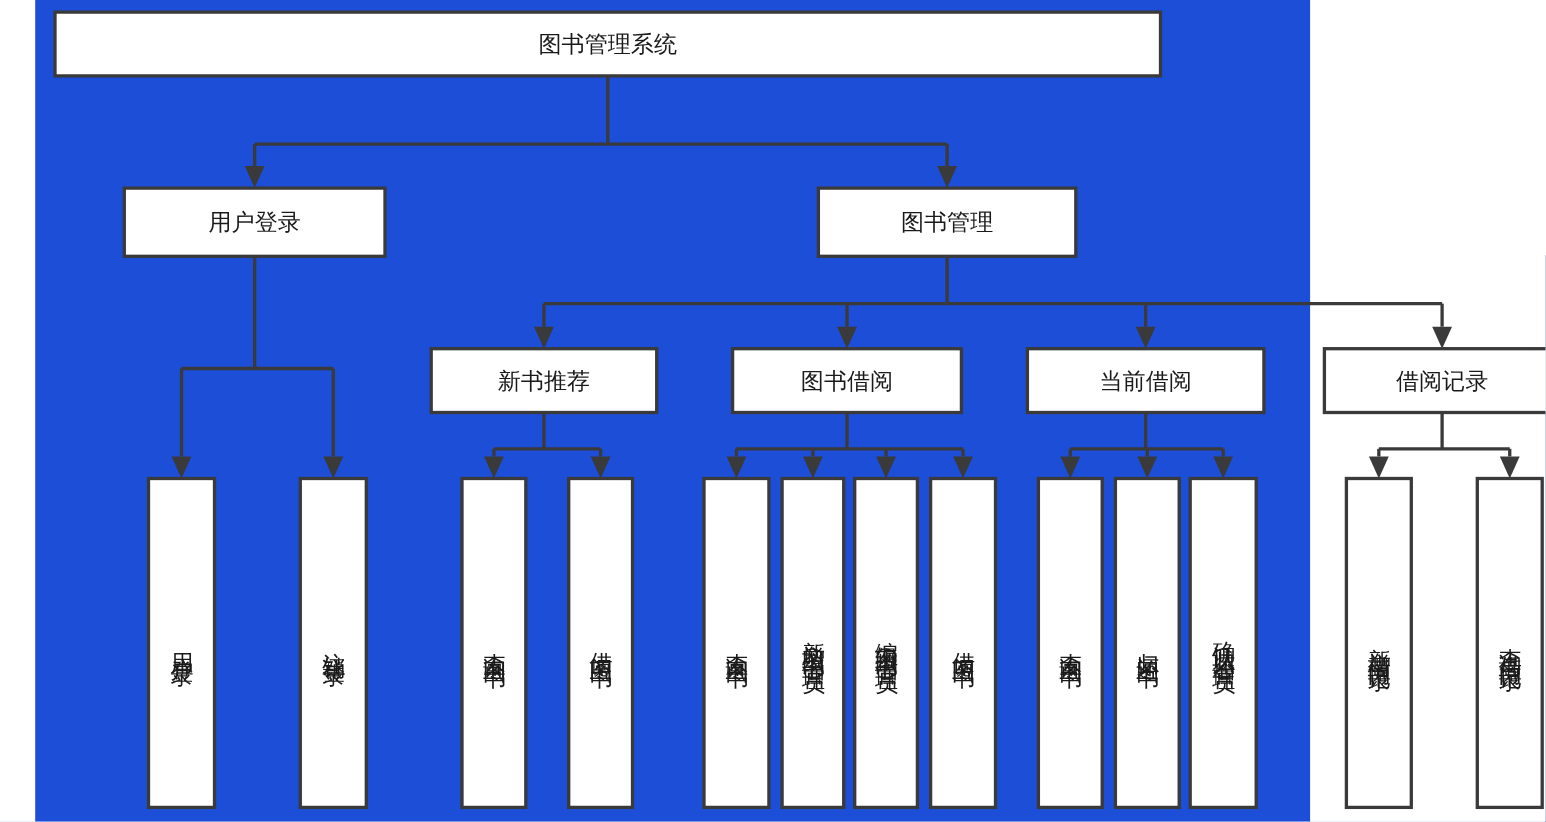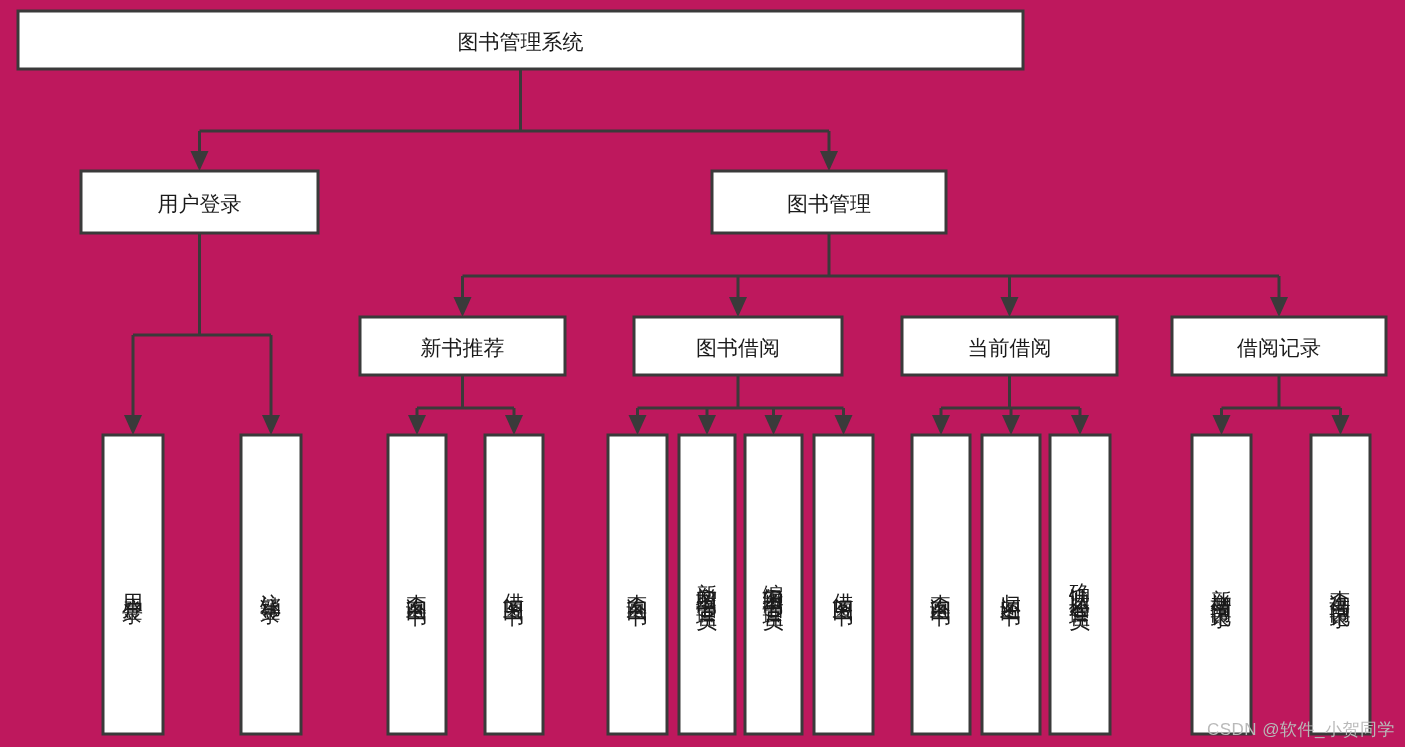--- a/index.html
+++ b/index.html
@@ -9,23 +9,24 @@
   }
   body {
     width: 1405px;
     height: 747px;
     font-family: "Liberation Sans", "DejaVu Sans", sans-serif;
     overflow: hidden;
     position: relative;
   }
   #diagram-root {
     position: relative;
-    width: 1405px;
+    width: 1159px;
     height: 747px;
-    background: #be185d;
+    background: #1d4ed8;
+    margin-left: 32px;
   }
   svg#flow-svg {
     position: absolute;
     left: 0;
     top: 0;
     width: 1405px;
     height: 747px;
     display: block;
   }
   .node-rect {
@@ -223,14 +224,13 @@
         <g>
           <rect x="1192" y="435" width="59" height="299" class="node-rect"></rect>
           <text x="1221.5" y="584.5" class="node-label-v">新增借阅记录</text>
         </g>
         <g>
           <rect x="1311" y="435" width="59" height="299" class="node-rect"></rect>
           <text x="1340.5" y="584.5" class="node-label-v">查询借阅记录</text>
         </g>
       </g>
   </svg>
-  <div class="watermark-text">CSDN @软件_小贺同学</div>
 </div>
 
 </body></html>

